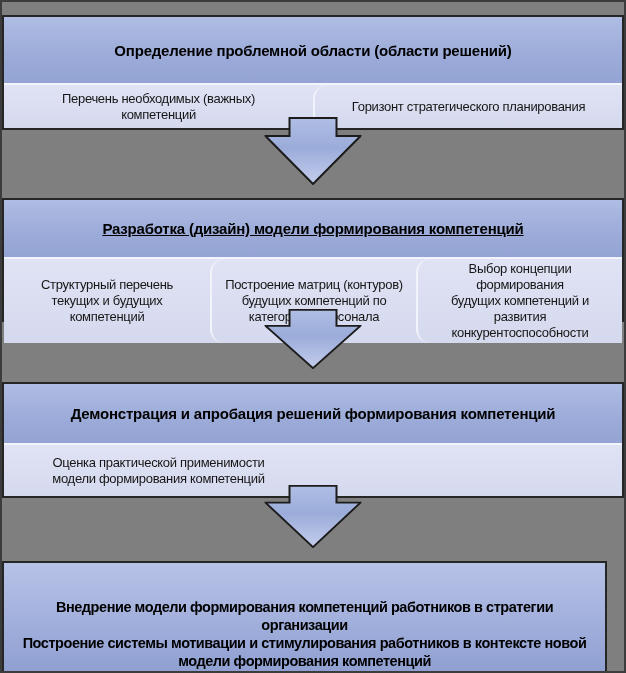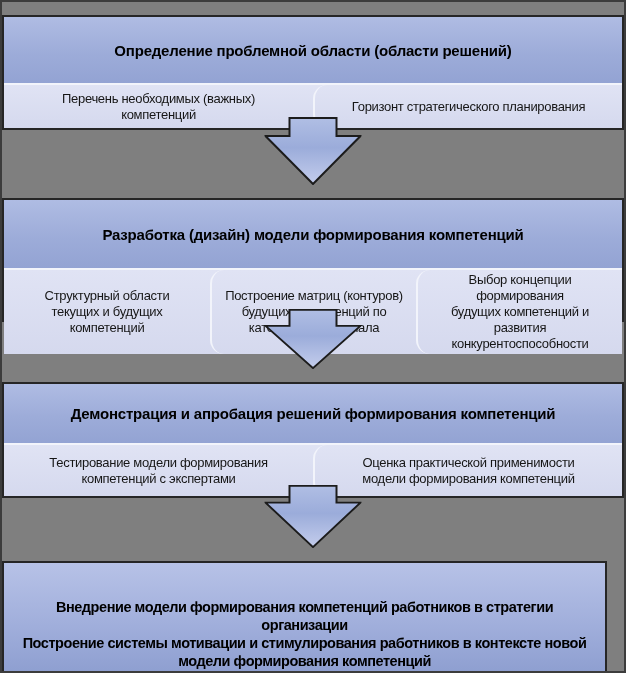--- a/index.html
+++ b/index.html
@@ -69,21 +69,21 @@
     display: flex;
     justify-content: center;
   }
   .arrow-wrap svg { display: block; width: 97px; height: 100%; }
 
   
   #stage1 { top: 0;     height: 115px; }
   #stage1 .stage-header { height: 66px; }
   #arrow1 { top: 115px; height: 68px; }
   #stage2 { top: 183px; height: 124px; }
-  #stage2 .stage-header { height: 68px; }
+  #stage2 .stage-header { height: 57px; text-decoration: underline; }
   #arrow2 { top: 307px; height: 60px; }
   #stage3 { top: 367px; height: 116px; }
   #stage3 .stage-header { height: 59px; }
   #arrow3 { top: 483px; height: 63px; }
 
   #stage4 {
     top: 546px;
     height: 119px;
     width: 605px;
     background: linear-gradient(180deg, #B7C2E7 0%, #A0AEDB 55%, #8C9DCF 100%);
@@ -126,43 +126,41 @@
 
   <div class="arrow-wrap" id="arrow1">
     <svg viewBox="0 0 97 68" preserveAspectRatio="none">
       <polygon points="25,1 72,1 72,19 96,19 48.5,67 1,19 25,19" fill="url(#arrowGrad)" stroke="#1C1C1C" stroke-width="2" stroke-linejoin="miter"></polygon>
     </svg>
   </div>
 
   <section class="stage" id="stage2">
     <div class="stage-header">Разработка (дизайн) модели формирования компетенций</div>
     <div class="stage-cells cols-3">
-      <div class="cell prewrap">Структурный области
+      <div class="cell prewrap">Структурный перечень
 текущих и будущих
 компетенций</div>
       <div class="cell prewrap">Построение матриц (контуров)
 будущих компетенций по
 категориям персонала</div>
       <div class="cell prewrap">Выбор концепции формирования
 будущих компетенций и развития
 конкурентоспособности</div>
     </div>
   </section>
 
   <div class="arrow-wrap" id="arrow2">
     <svg viewBox="0 0 97 68" preserveAspectRatio="none">
       <polygon points="25,1 72,1 72,19 96,19 48.5,67 1,19 25,19" fill="url(#arrowGrad)" stroke="#1C1C1C" stroke-width="2" stroke-linejoin="miter"></polygon>
     </svg>
   </div>
 
   <section class="stage" id="stage3">
     <div class="stage-header">Демонстрация и апробация решений формирования компетенций</div>
     <div class="stage-cells cols-2">
-      <div class="cell prewrap">Тестирование модели формирования
-компетенций с экспертами</div>
       <div class="cell prewrap">Оценка практической применимости
 модели формирования компетенций</div>
     </div>
   </section>
 
   <div class="arrow-wrap" id="arrow3">
     <svg viewBox="0 0 97 68" preserveAspectRatio="none">
       <polygon points="25,1 72,1 72,19 96,19 48.5,67 1,19 25,19" fill="url(#arrowGrad)" stroke="#1C1C1C" stroke-width="2" stroke-linejoin="miter"></polygon>
     </svg>
   </div>

